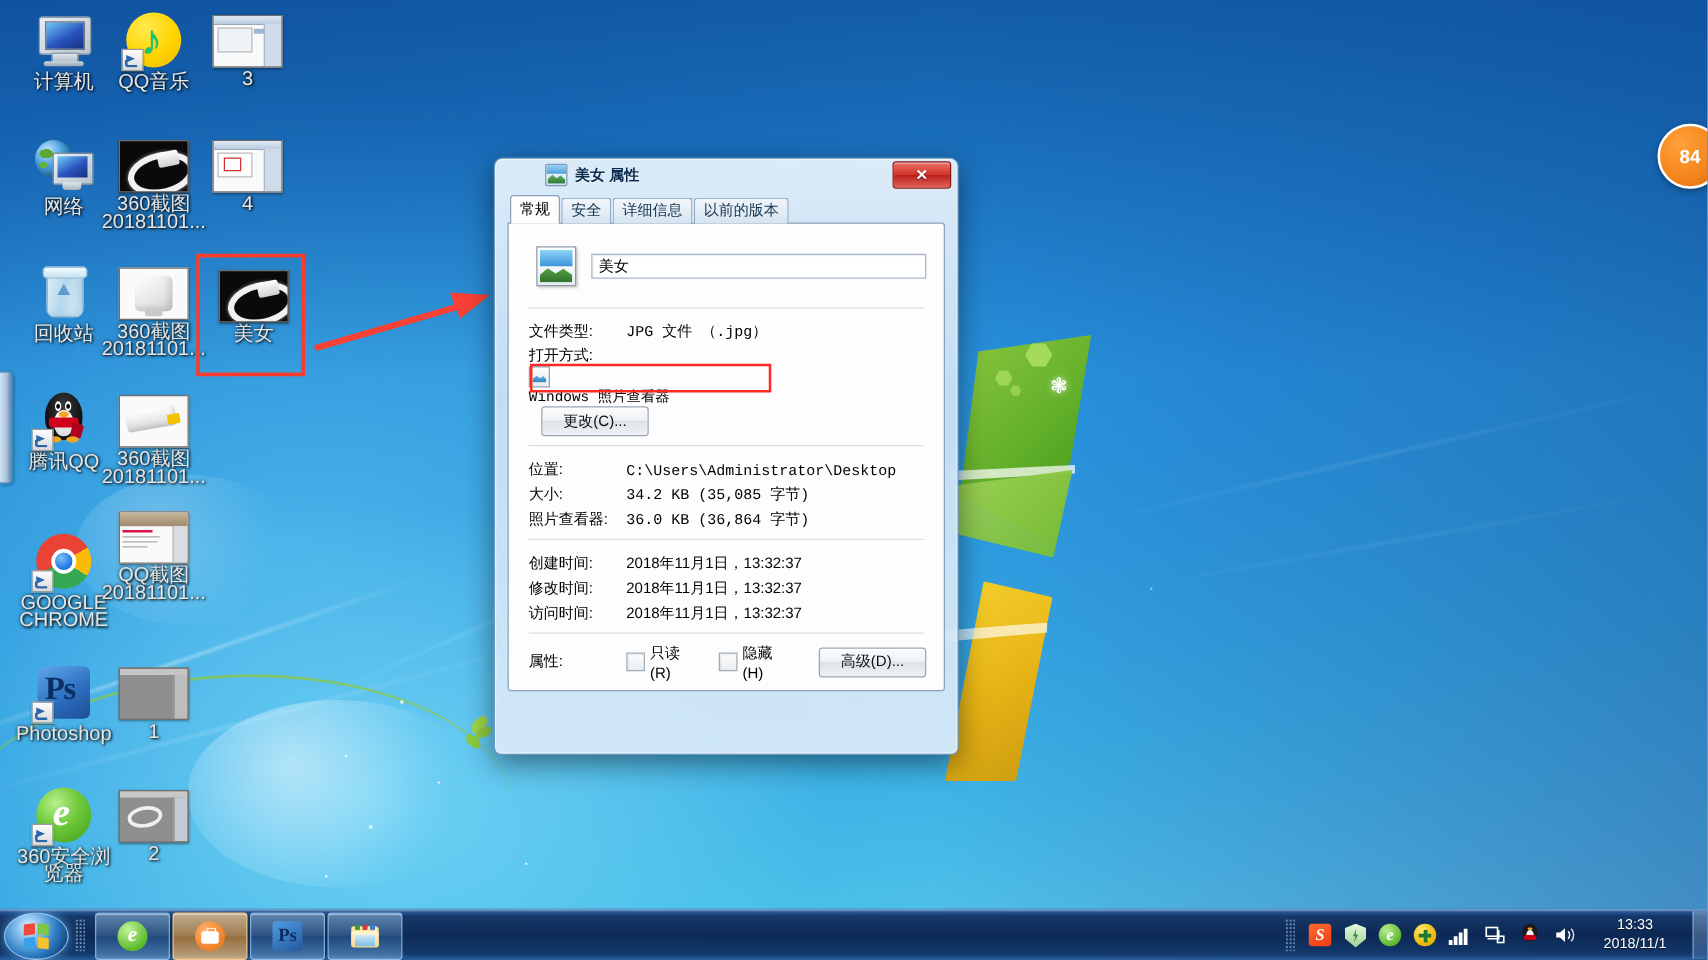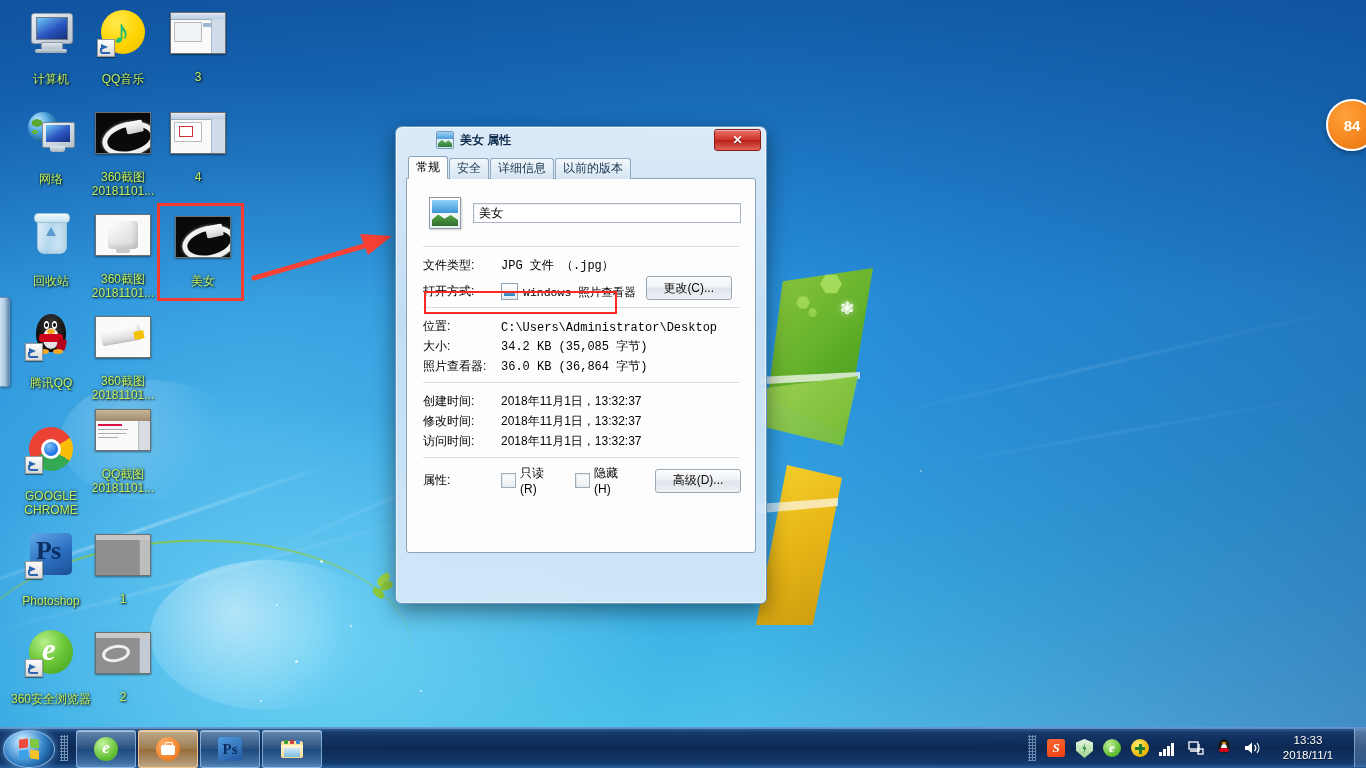--- a/index.html
+++ b/index.html
@@ -109,23 +109,23 @@
     text-align: center;
     cursor: default;
     user-select: none;
   }
   .icon-art {
     width: 48px; height: 48px; margin: 0 auto;
     position: relative;
   }
   .icon-art.thumb { width:56px; height:42px; }
   .icon-label {
-    margin-top: 16px;
-    font-size: 12px;
-    color: #bef264;
+    margin-top: 3px;
+    font-size: 16px;
+    color: #e5e5e5;
     line-height: 14px;
     text-shadow: 1px 1px 2px rgba(0,0,0,.85), 0 0 3px rgba(0,0,0,.7);
     word-wrap: break-word;
   }
   .shortcut-badge {
     position:absolute; left:-2px; bottom:-1px; width:16px; height:16px;
     background: linear-gradient(180deg,#fdfdfd,#d8d8d8);
     border:1px solid #9a9a9a;
     box-shadow: 0 1px 1px rgba(0,0,0,.4);
   }
@@ -445,21 +445,21 @@
   }
   .kv .v.cjk{ font-family:"Liberation Sans", sans-serif; }
 
   
   .hl-box{
     position:absolute; left:17px; top:112px; width:193px; height:23px;
     border:2px solid #fb2a22; box-sizing:border-box;
     pointer-events:none;
   }
 
-  .openwith-row{ display:flex; align-items:flex-end; min-height:22px; padding-left:2px; margin-top:2px;}
+  .openwith-row{ display:flex; align-items:flex-start; min-height:22px; padding-left:2px; margin-top:2px;flex-direction:column;}
   .ow-ico{
     width:15px;height:15px; margin-right:5px; flex:none; position:relative;
     background: linear-gradient(180deg,#fff,#e4ecf3);
     border:1px solid #8fa3b5;
   }
   .ow-ico::after{
     content:""; position:absolute; left:2px;top:5px;width:11px;height:7px;
     background: linear-gradient(180deg,#77c1ea,#2d7fbd);
     clip-path: polygon(0 60%, 30% 22%, 55% 52%, 78% 26%, 100% 64%, 100% 100%, 0 100%);
   }

